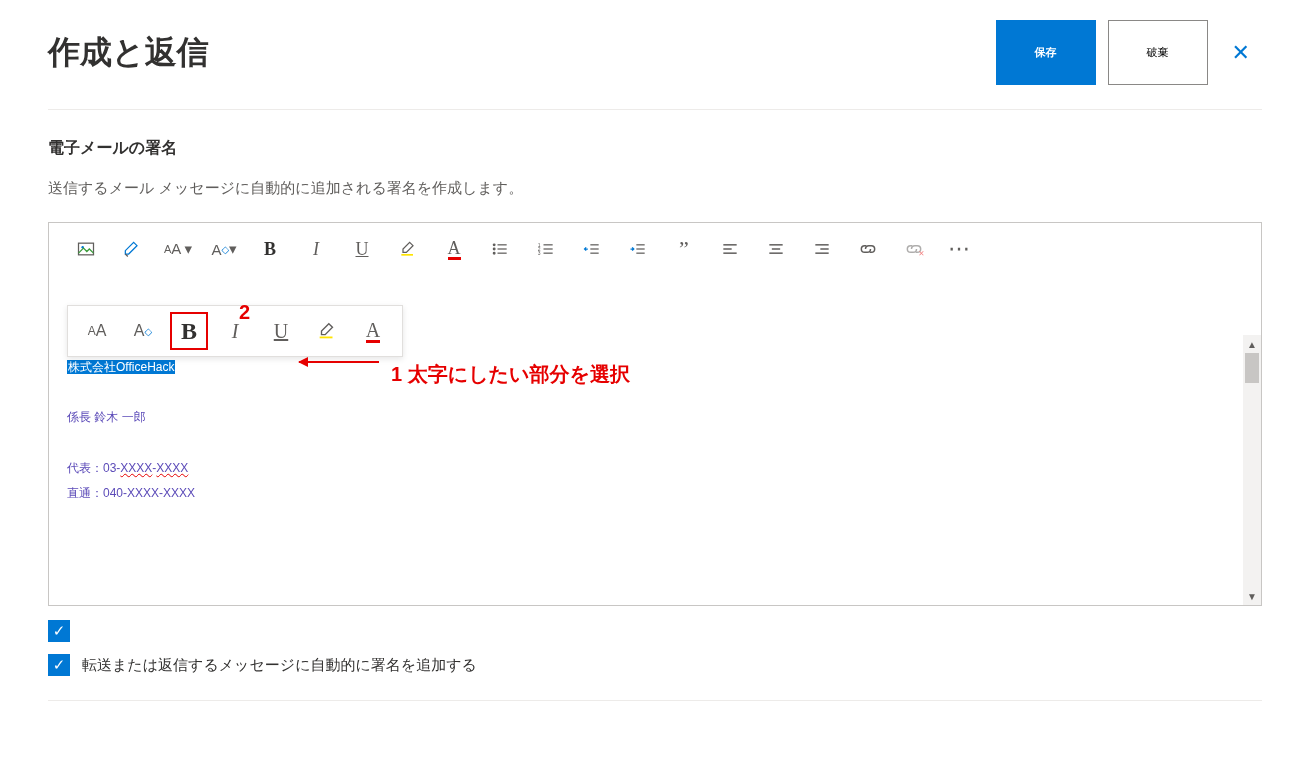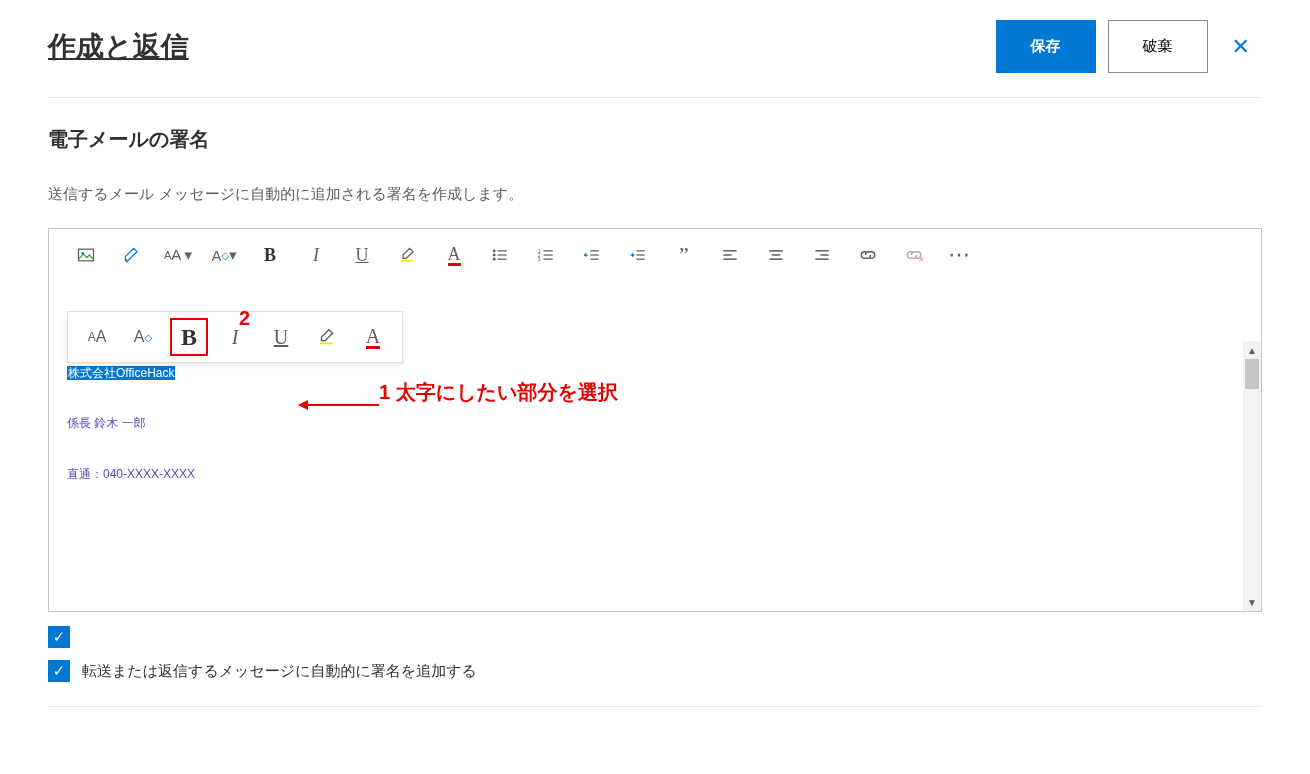--- a/index.html
+++ b/index.html
@@ -1,43 +1,43 @@
 <!DOCTYPE html>
 <html><head>
 <meta charset="utf-8">
 <style>
 * { box-sizing: border-box; margin: 0; padding: 0; }
 body { font-family: "Yu Gothic UI", "Meiryo", sans-serif; background: #fff; color: #323130; padding: 0; width: 1310px; }
 .container { padding: 20px 48px; }
 .header { display: flex; align-items: center; justify-content: space-between; padding-bottom: 24px; border-bottom: 1px solid #edebe9; }
-.header h1 { font-size: 28px; font-weight: 600; text-decoration: underline; }
+.header h1 { font-size: 32px; font-weight: 600; }
 .header-actions { display: flex; align-items: center; gap: 12px; }
-.btn { padding: 16px 24px; font-size: 15px; border: 1px solid #8a8886; background: #fff; cursor: pointer; min-width: 100px; }
+.btn { padding: 24px 24px; font-size: 11px; border: 1px solid #8a8886; background: #fff; cursor: pointer; min-width: 100px; }
 .btn-primary { background: #0078d4; color: #fff; border-color: #0078d4; font-weight: 600; }
 .close-x { font-size: 22px; color: #0078d4; padding: 4px 12px; cursor: pointer; font-weight: 300; }
 .section { margin-top: 28px; }
-.section h2 { font-size: 20px; font-weight: 600; margin-bottom: 32px; }
+.section h2 { font-size: 16px; font-weight: 600; margin-bottom: 20px; }
 .desc { color: #605e5c; font-size: 15px; margin-bottom: 24px; }
 .editor-box { border: 1px solid #c8c6c4; position: relative; }
 .toolbar { display: flex; align-items: center; padding: 10px 18px; gap: 8px; flex-wrap: wrap; }
 .tool { width: 38px; height: 32px; display: inline-flex; align-items: center; justify-content: center; color: #605e5c; cursor: pointer; font-size: 18px; }
 .tool svg { width: 20px; height: 20px; }
 .mini-toolbar { position: absolute; top: 82px; left: 18px; background: #fff; border: 1px solid #e1dfdd; box-shadow: 0 2px 6px rgba(0,0,0,0.1); display: flex; align-items: center; padding: 6px 10px; gap: 8px; z-index: 5; }
 .mini-tool { width: 38px; height: 38px; display: inline-flex; align-items: center; justify-content: center; color: #605e5c; font-size: 20px; cursor: pointer; }
 .mini-tool.highlighted { border: 2.5px solid #e60000; }
 .editor-content { padding: 20px 18px 10px 18px; position: relative; min-height: 330px; overflow: hidden; }
 .editor-inner { margin-top: 60px; font-size: 12px; line-height: 2.1; color: #5b4ab8; }
 .selected-text { background: #0078d4; color: #fff; padding: 0 1px; }
 .wavy { text-decoration: underline wavy #e60000; text-decoration-thickness: 1px; }
 .scrollbar-track { position: absolute; right: 0; top: 60px; bottom: 0; width: 18px; background: #f3f2f1; }
 .scrollbar-thumb { position: absolute; left: 2px; right: 2px; top: 2px; height: 30px; background: #c8c6c4; }
 .scrollbar-arrow { position: absolute; left: 0; right: 0; height: 18px; display: flex; align-items: center; justify-content: center; font-size: 10px; color: #605e5c; }
 .annot { position: absolute; color: #e60000; font-weight: bold; font-size: 20px; pointer-events: none; z-index: 10; }
 .annot-2 { top: 78px; left: 190px; }
-.annot-arrow { top: 150px; left: 250px; display: flex; align-items: flex-end; gap: 0; }
+.annot-arrow { top: 138px; left: 250px; display: flex; align-items: flex-start; gap: 12px; }
 .arrow-line { width: 80px; height: 2px; background: #e60000; position: relative; }
 .arrow-line::before { content: ''; position: absolute; left: -1px; top: -4px; border-right: 10px solid #e60000; border-top: 5px solid transparent; border-bottom: 5px solid transparent; }
 .checkboxes { margin-top: 14px; }
 .check-row { display: flex; align-items: center; gap: 12px; margin-bottom: 12px; font-size: 15px; }
 .chk { width: 22px; height: 22px; background: #0078d4; display: inline-flex; align-items: center; justify-content: center; color: #fff; font-size: 15px; }
 hr.end { border: none; border-top: 1px solid #edebe9; margin-top: 24px; }
 </style>
 </head>
 <body>
 
@@ -182,20 +182,21 @@
         <span class="arrow-line"></span>
         <span>1 太字にしたい部分を選択</span>
       </div>
 
       <div class="editor-content">
         <div class="editor-inner">
           <div><span class="selected-text">株式会社OfficeHack</span></div>
           <div>&nbsp;</div>
           <div>係長  鈴木 一郎</div>
           <div>&nbsp;</div>
+          <div><span>代表：03-</span><span class="wavy">XXXX</span><span>-</span><span class="wavy">XXXX</span></div>
           <div>直通：040-XXXX-XXXX</div>
         </div>
         <div class="scrollbar-track">
           <div class="scrollbar-arrow" style="top:0;">▲</div>
           <div class="scrollbar-thumb" style="top:18px;"></div>
           <div class="scrollbar-arrow" style="bottom:0;">▼</div>
         </div>
       </div>
     </div>
 

